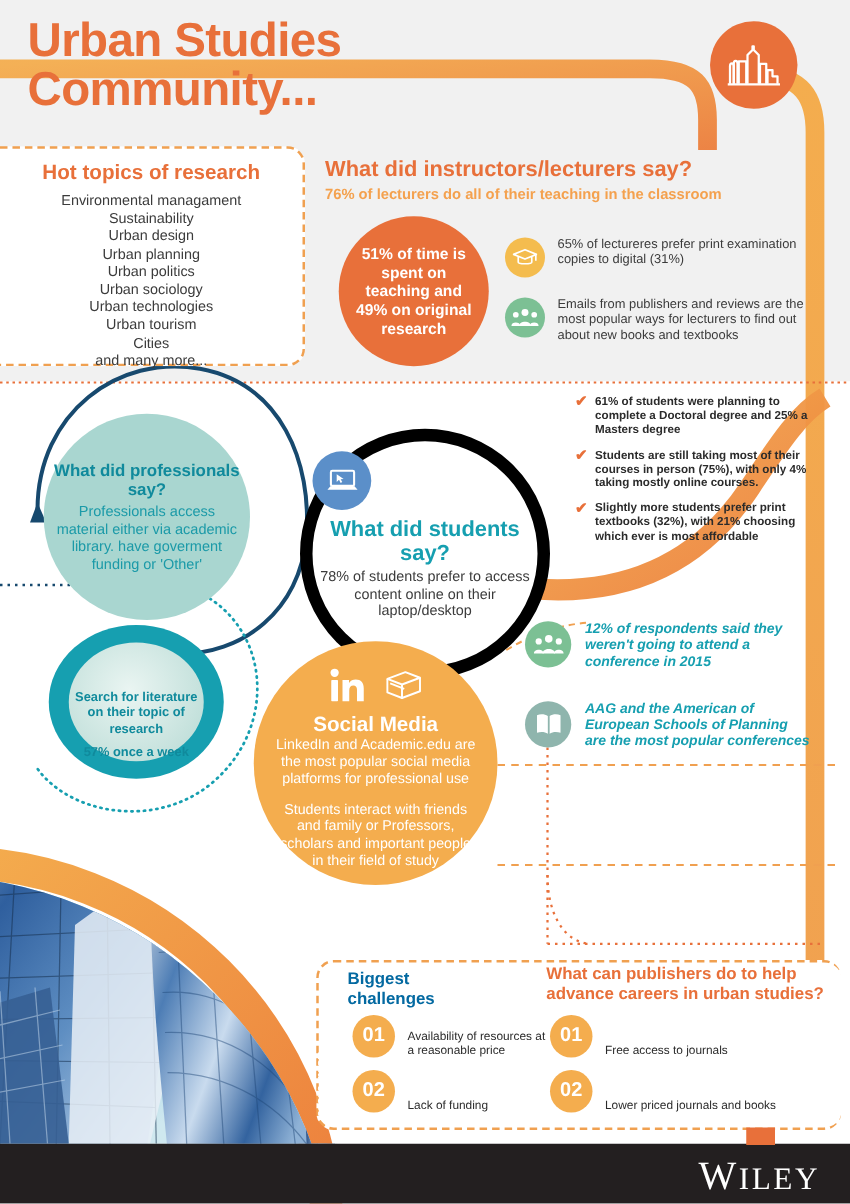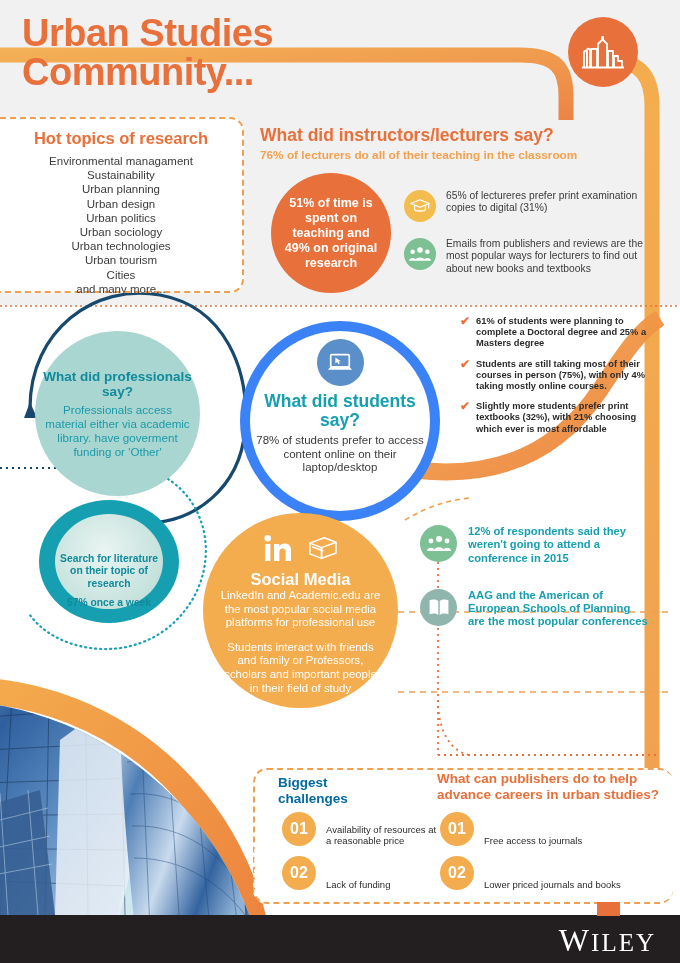--- a/index.html
+++ b/index.html
@@ -83,23 +83,23 @@
   .srch-inner {
     width:108px; height:95px; border-radius:50%;
     background: radial-gradient(circle at 45% 40%, #eaf5f2 0%, #c8e3de 65%, #b3d9d3 100%);
     display:flex; flex-direction:column; align-items:center; justify-content:flex-end;
     text-align:center; color:#108a9c; font-size:10.3px; font-weight:bold; line-height:12.2px;
   }
   .srch-pct { margin-top:7px; }
 
   
   .stu-ring {
-    position:absolute; left:240px; top:321px; width:200px; height:200px;
-    border-radius:50%; background:#fff; border:10px solid #3b82f6;
-    display:flex; flex-direction:column; align-items:center; padding-top:8px;
+    position:absolute; left:240px; top:343px; width:200px; height:200px;
+    border-radius:50%; background:#fff; border:10px solid #000000;
+    display:flex; flex-direction:column; padding-top:8px;
   }
   .laptop-ic { width:47px; height:47px; border-radius:50%; background:#5b8fc9;
                display:flex; align-items:center; justify-content:center; }
   .stu-h { color:#169fb0; font-size:17.5px; font-weight:bold; line-height:19px; text-align:center; margin-top:6px;}
   .stu-b { color:#3b3b3b; font-size:11.5px; line-height:13.6px; text-align:center; margin-top:4px;}
 
   .checks { position:absolute; left:460px; top:316px; width:190px; }
   .chk-row { display:flex; gap:6px; margin-bottom:9px; }
   .chk-mk { color:#e8703a; font-size:12px; font-weight:bold; line-height:11px; flex:0 0 10px;}
   .chk-tx { font-size:9.3px; color:#2b2b2b; line-height:11.2px; font-weight:bold;}
@@ -109,21 +109,21 @@
     position:absolute; left:203px; top:513px; width:195px; height:195px;
     border-radius:50%; background:#f4ad4e; color:#fff; text-align:center;
     display:flex; flex-direction:column; align-items:center; padding-top:20px;
   }
   .social-icons { display:flex; gap:13px; align-items:center; justify-content:center; }
   .social-h { font-size:16.5px; font-weight:bold; margin-top:3px; }
   .social-b { font-size:11.4px; line-height:13.6px; padding:0 10px; }
   .social-b2 { font-size:11.4px; line-height:13.6px; padding:0 16px; margin-top:11px; }
 
   
-  .conf { position:absolute; left:420px; top:525px; width:230px; }
+  .conf { position:absolute; left:420px; top:497px; width:230px;font-style:italic; }
   .conf-row { display:flex; gap:11px; align-items:flex-start; margin-bottom:18px; }
   .conf-ic { width:37px; height:37px; border-radius:50%; flex:0 0 37px;
              display:flex; align-items:center; justify-content:center; }
   .conf-tx { color:#169fb0; font-size:11.2px; line-height:13.3px; font-weight:bold; }
 
   
   .botpanel {
     position:absolute; left:253px; top:768px; width:420px; height:136px;
     background:#fff; border:2px dashed #f0a050; border-radius:14px; border-right:none;
   }
@@ -289,22 +289,22 @@
       </g>
       <line x1="0" y1="32.5" x2="42" y2="32.5" stroke="#fff" stroke-width="1.8"></line>
     </svg>
   </div>
 
   <div class="hotbox">
     <h2>Hot topics of research</h2>
     <div class="hotlist" id="hotlist-el">
         <div>Environmental managament</div>
         <div>Sustainability</div>
+        <div>Urban design</div>
         <div>Urban planning</div>
-        <div>Urban design</div>
         <div>Urban politics</div>
         <div>Urban sociology</div>
         <div>Urban technologies</div>
         <div>Urban tourism</div>
         <div>Cities</div>
         <div>and many more...</div>
       </div>
   </div>
 
   <div class="instr-h">What did instructors/lecturers say?</div>

